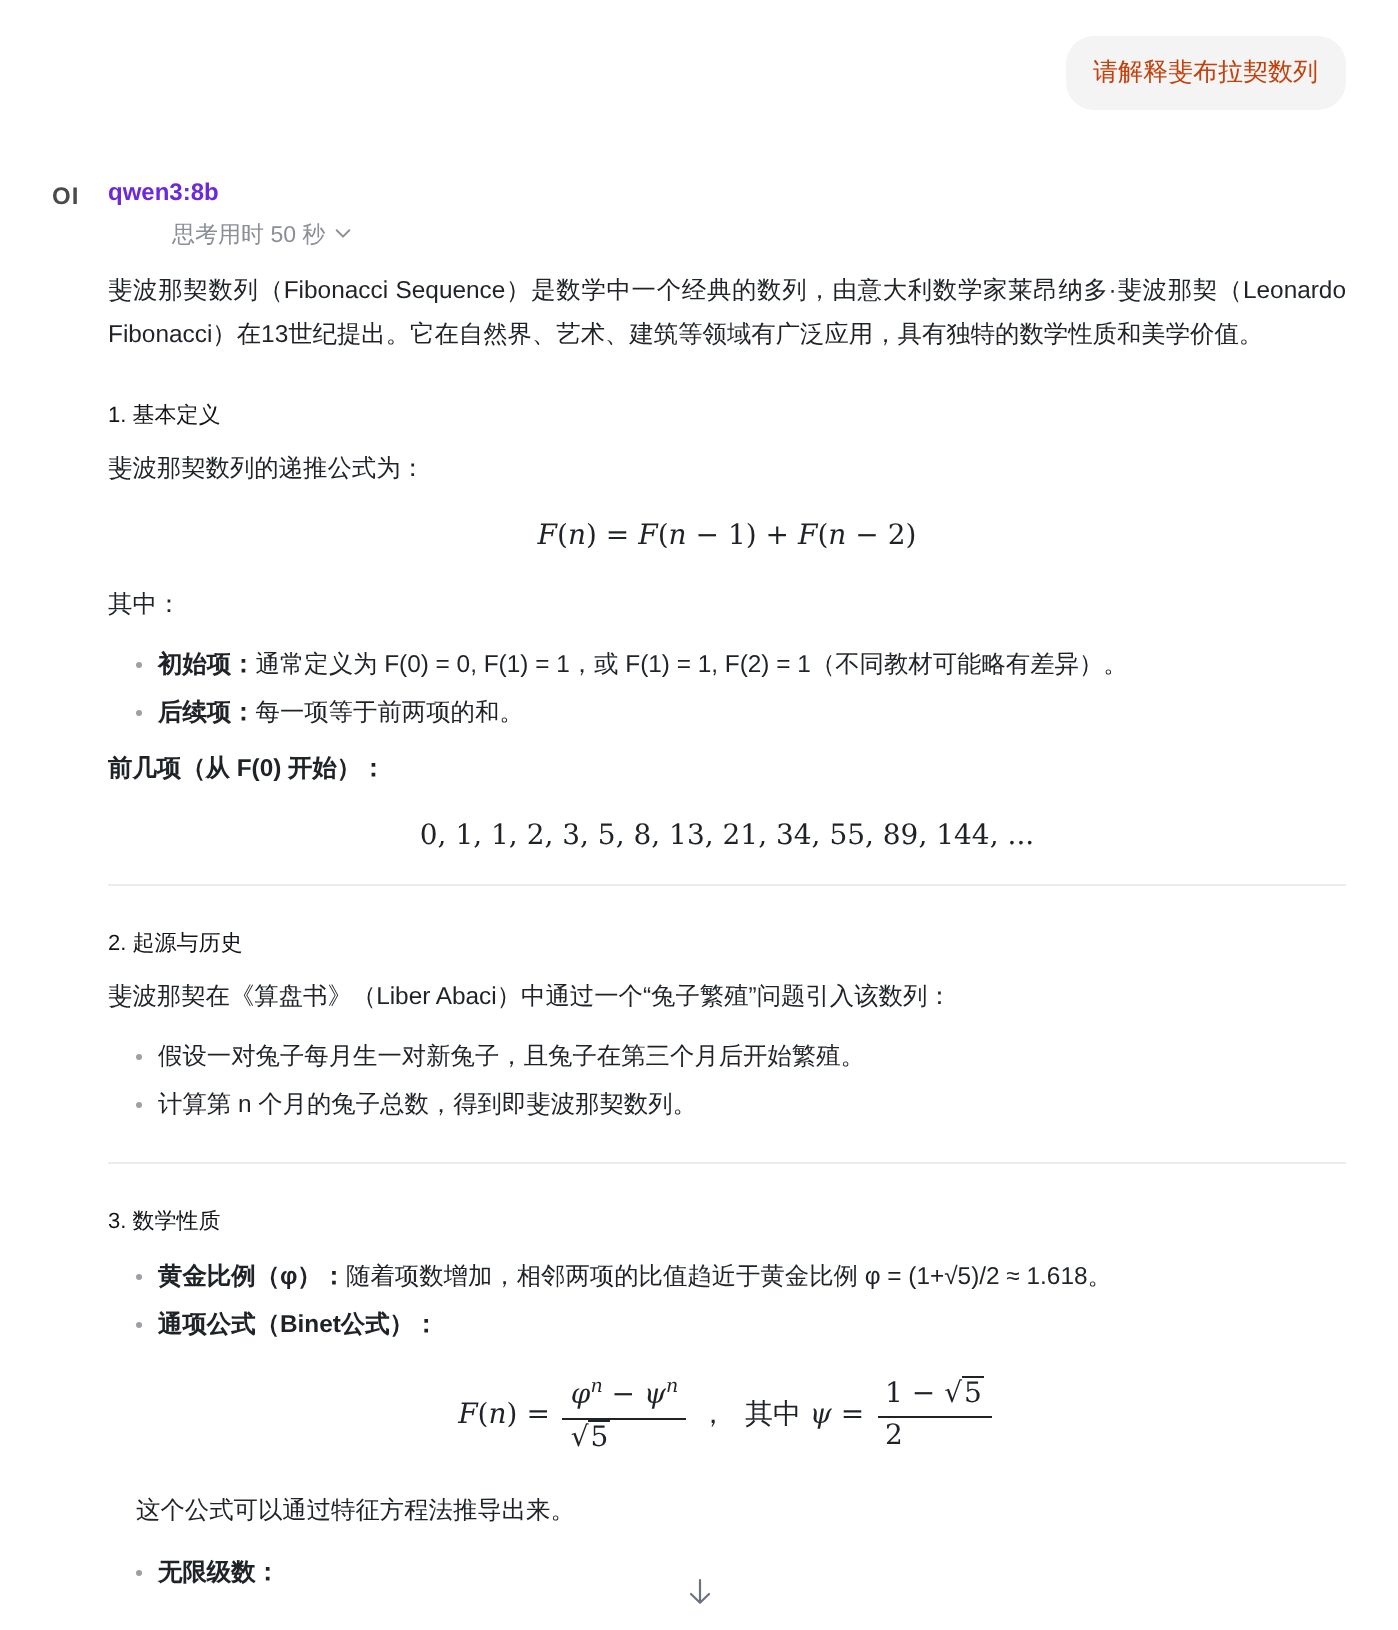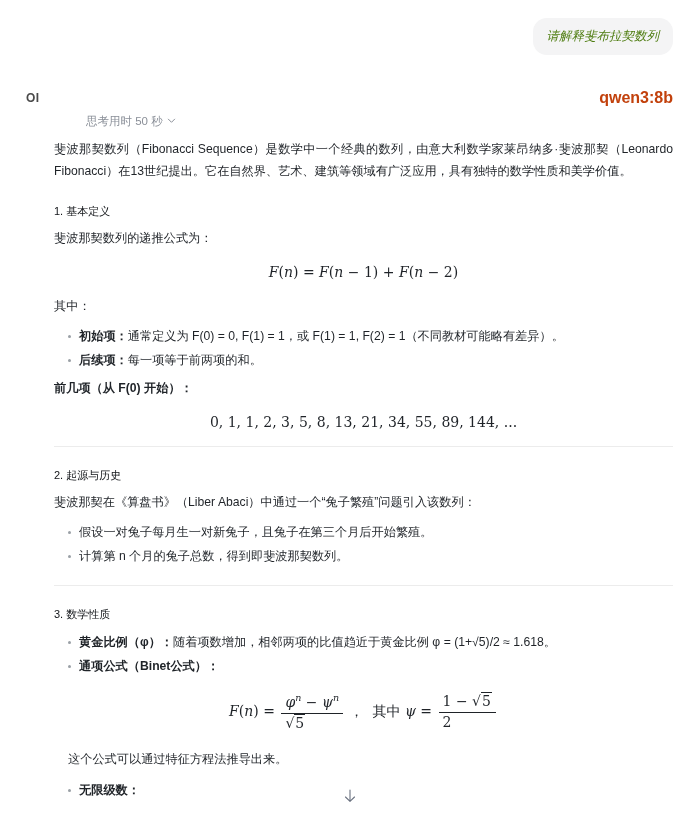--- a/index.html
+++ b/index.html
@@ -27,23 +27,22 @@
   .user-row {
     display: flex;
     justify-content: flex-end;
   }
   .user-bubble {
     background: #f4f4f5;
     border-radius: 14px;
     padding: 9px 14px;
     font-size: 12.5px;
     line-height: 1.5;
-    color: #4d7c0f;
+    color: #c2410c;
     max-width: 420px;
-    font-style: italic;
   }
   
   .assistant-row {
     display: flex;
     margin-top: 34px;
   }
   .avatar {
     width: 22px;
     flex: 0 0 22px;
     font-size: 12px;
@@ -51,25 +50,24 @@
     color: #4a4a4a;
     padding-top: 2px;
     letter-spacing: 0.5px;
   }
   .assistant-body {
     flex: 1 1 auto;
     min-width: 0;
     padding-left: 6px;
   }
   .model-name {
-    font-size: 16px;
+    font-size: 12px;
     font-weight: 700;
-    color: #c2410c;
+    color: #6d28d9;
     margin-bottom: 7px;
-    text-align: right;
   }
   .think-row {
     display: flex;
     align-items: center;
     gap: 4px;
     font-size: 11.5px;
     color: #8a8f98;
     margin-bottom: 9px;
     width: max-content;
     cursor: pointer;

